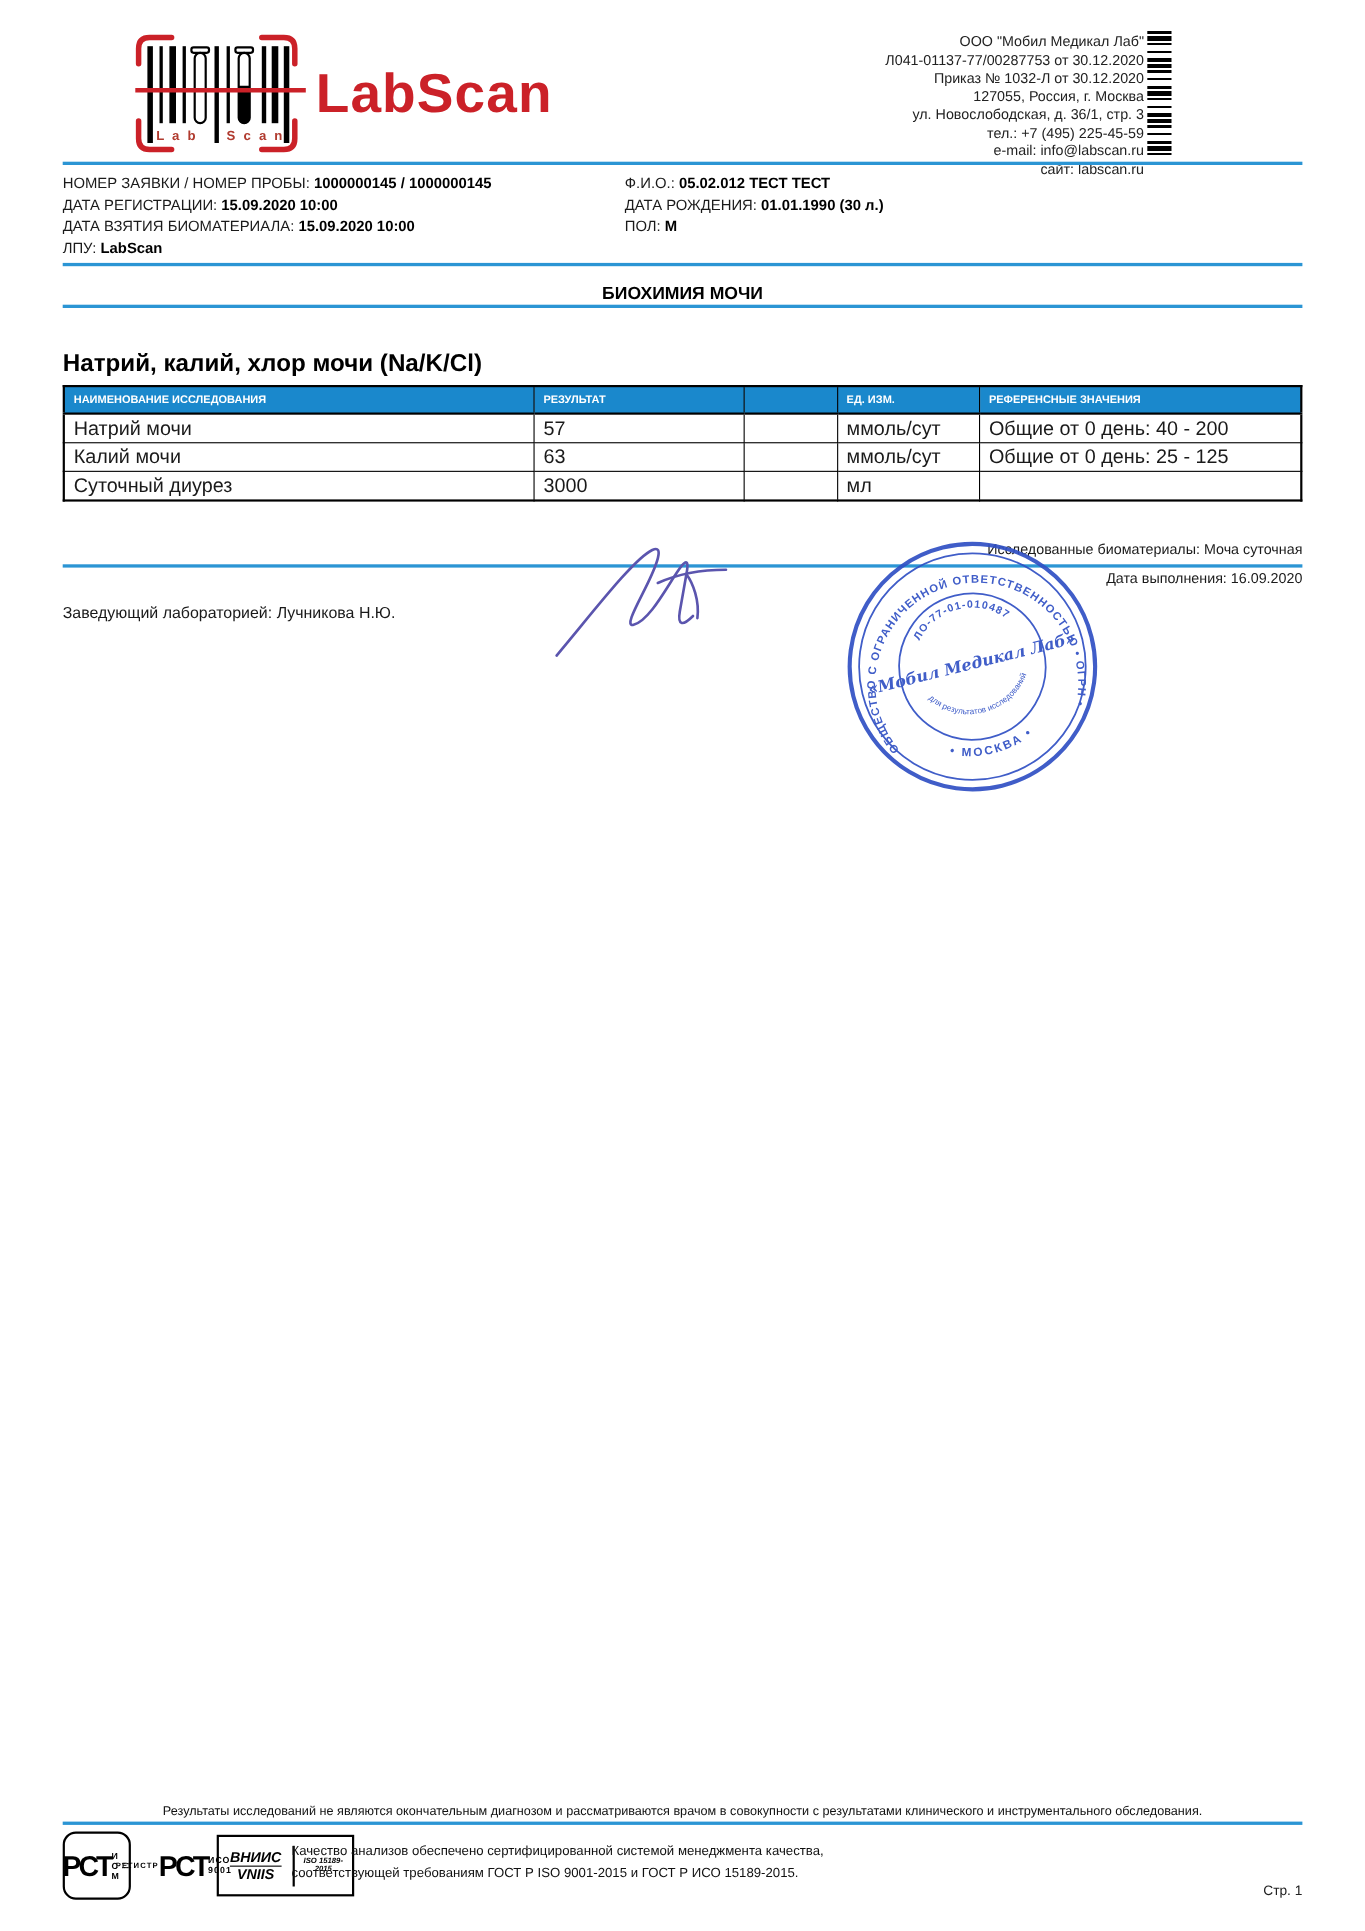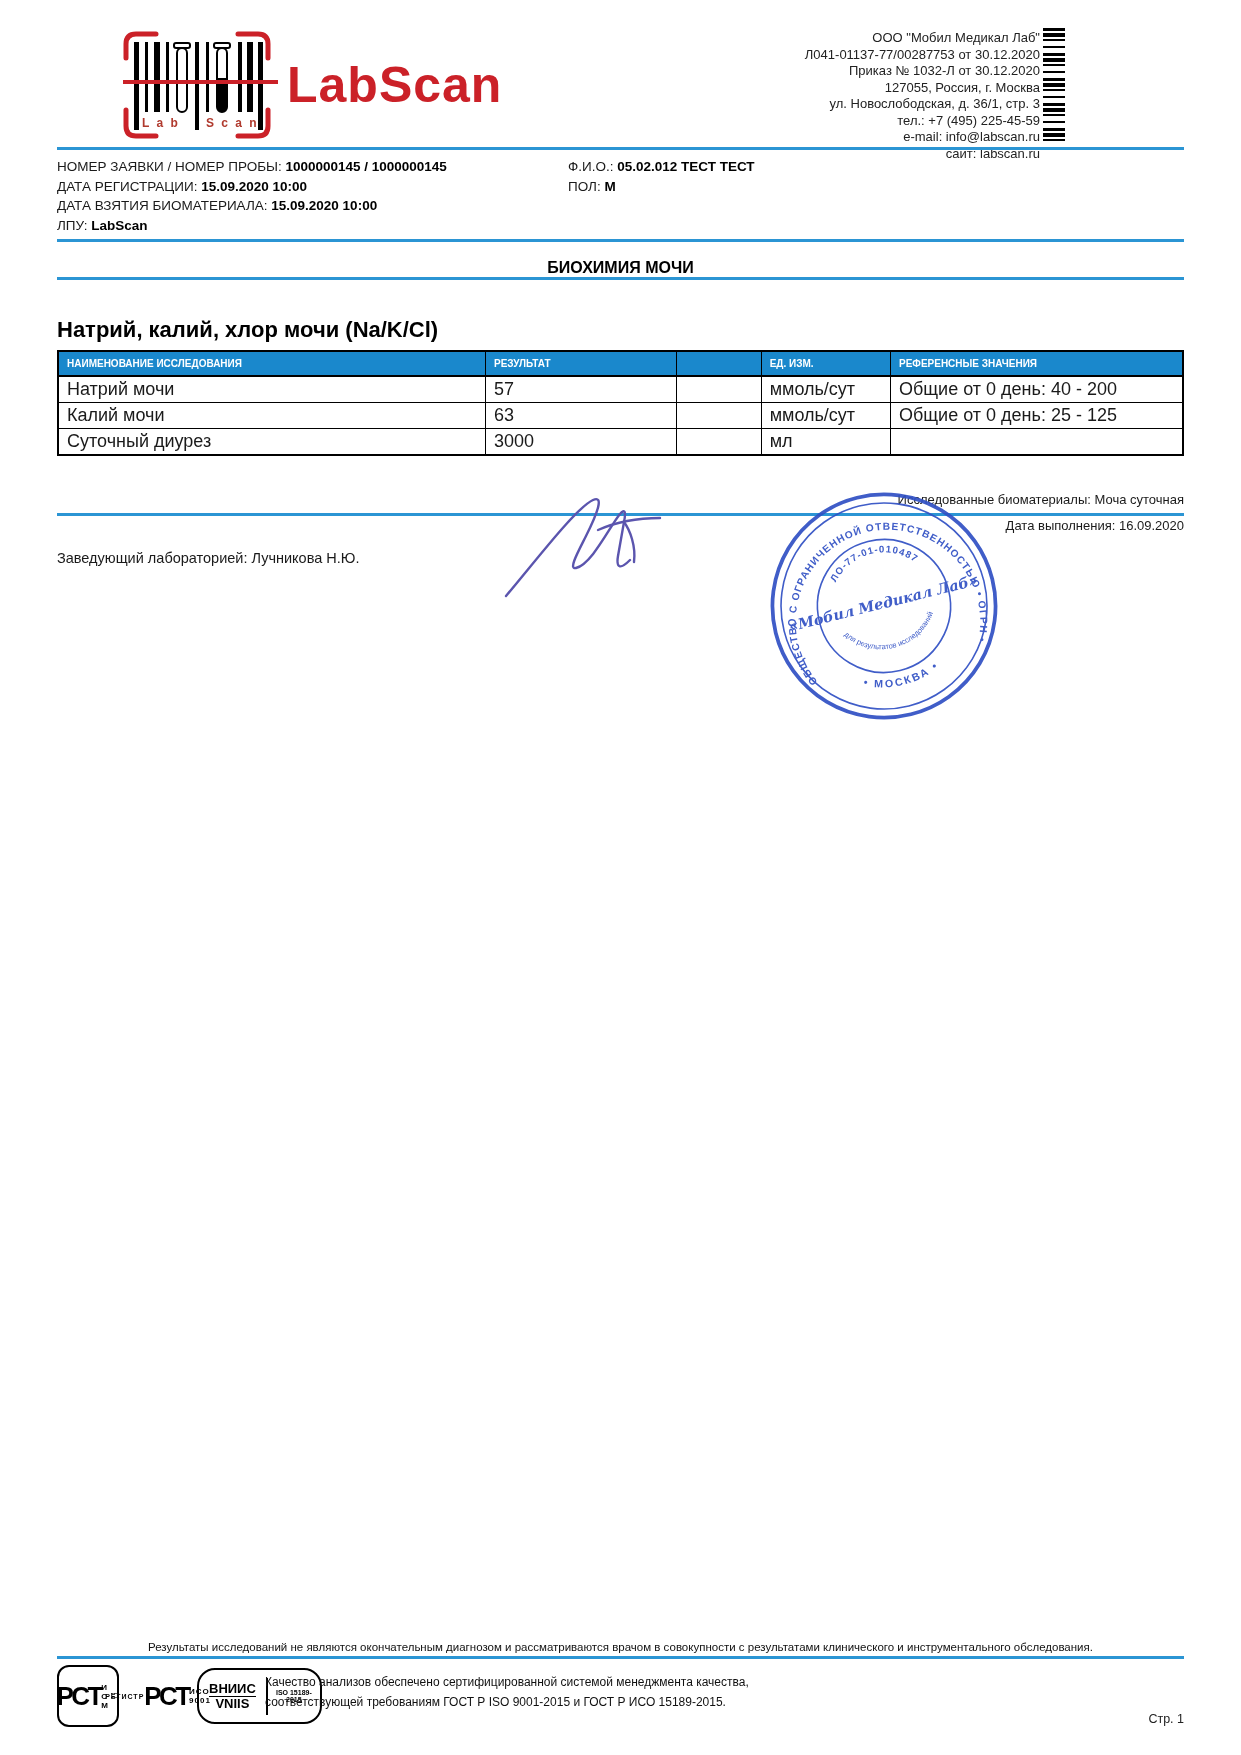--- a/index.html
+++ b/index.html
@@ -40,21 +40,21 @@
   .f-rule{top:1656px;}
   .certs{left:57px;top:1663px;height:66px;display:flex;align-items:center;gap:10px;}
   .cert-box{color:#000;}
   .rst{position:relative;width:58px;height:58px;border:2px solid #000;border-radius:12px;
     display:flex;flex-direction:row;align-items:center;justify-content:center;}
   .rst.noborder{border:none;}
   .rst .mono{font-weight:900;font-size:26px;line-height:22px;letter-spacing:-2px;}
   .rst .tiny{font-size:8px;font-weight:bold;letter-spacing:3px;}
   .rst .micro{font-size:4px;line-height:4px;text-align:center;}
   .rst .arc{font-size:7px;font-weight:bold;letter-spacing:1px;}
-  .vniis{display:flex;align-items:center;border:2px solid #000;border-radius:18px;height:52px;}
+  .vniis{display:flex;align-items:center;border:2px solid #000;border-radius:0;height:52px;font-style:italic;}
   .vniis .name{padding:4px 10px;text-align:center;font-weight:bold;font-size:13px;line-height:14px;border-right:2px solid #000;}
   .vniis .name .en{border-top:1.5px solid #000;font-weight:bold;}
   .vniis .iso{padding:2px 6px;font-size:7px;font-weight:bold;text-align:center;width:40px;}
   .quality{left:265px;top:1672px;font-size:12px;line-height:20px;color:#111;}
   .pageno{right:57px;top:1712px;font-size:12.5px;color:#222;}
 </style>
 </head>
 <body>
 
 <div class="abs logo-wrap">
@@ -114,20 +114,21 @@
 <div class="rule" style="top:147px;"></div>
 
 <div class="abs pat pat-left">
   <div><span>НОМЕР ЗАЯВКИ / НОМЕР ПРОБЫ: </span><b>1000000145 / 1000000145</b></div>
   <div><span>ДАТА РЕГИСТРАЦИИ: </span><b>15.09.2020 10:00</b></div>
   <div><span>ДАТА ВЗЯТИЯ БИОМАТЕРИАЛА: </span><b>15.09.2020 10:00</b></div>
   <div><span>ЛПУ: </span><b>LabScan</b></div>
 </div>
 <div class="abs pat pat-right">
   <div><span>Ф.И.О.: </span><b>05.02.012 ТЕСТ ТЕСТ</b></div>
+  <div><span>ДАТА РОЖДЕНИЯ: </span><b>01.01.1990 (30 л.)</b></div>
   <div><span>ПОЛ: </span><b>М</b></div>
 </div>
 
 <div class="rule" style="top:239px;"></div>
 <div class="abs rep-title">БИОХИМИЯ МОЧИ</div>
 <div class="rule" style="top:277px;"></div>
 
 <div class="abs sec-title">Натрий, калий, хлор мочи (Na/K/Cl)</div>
 
 <table class="res">

